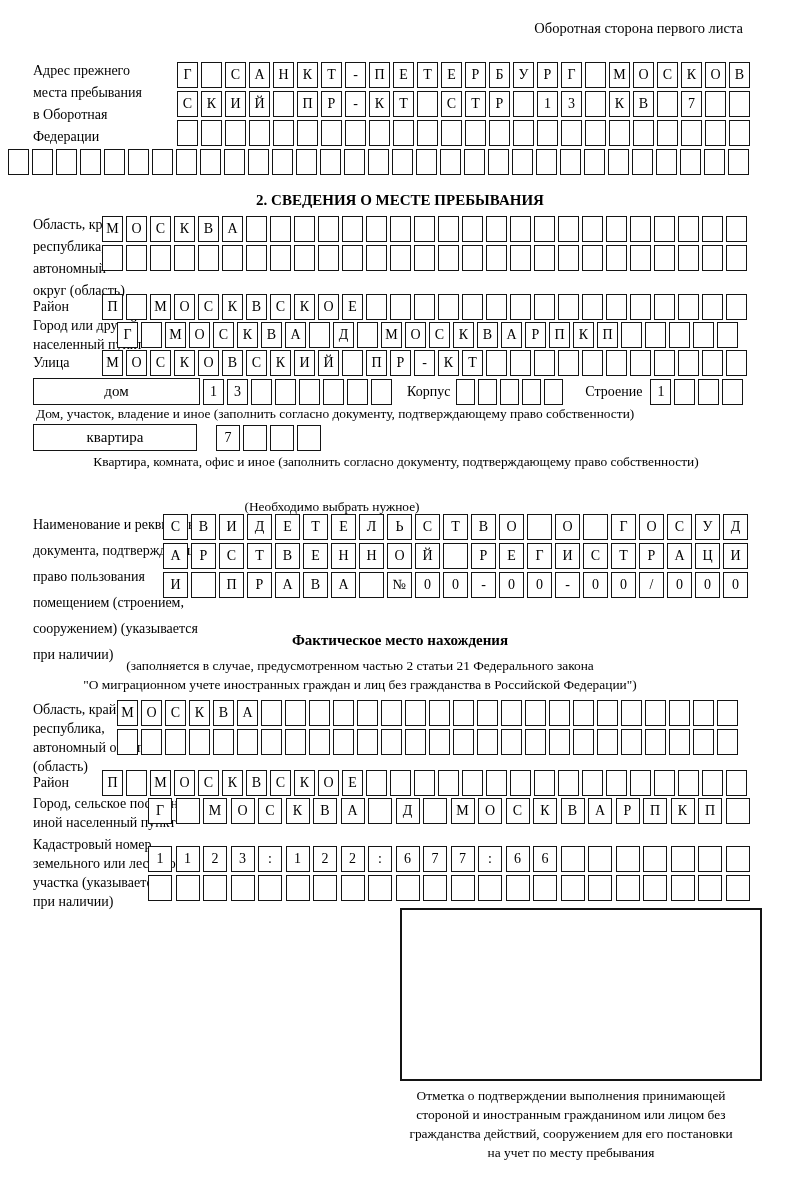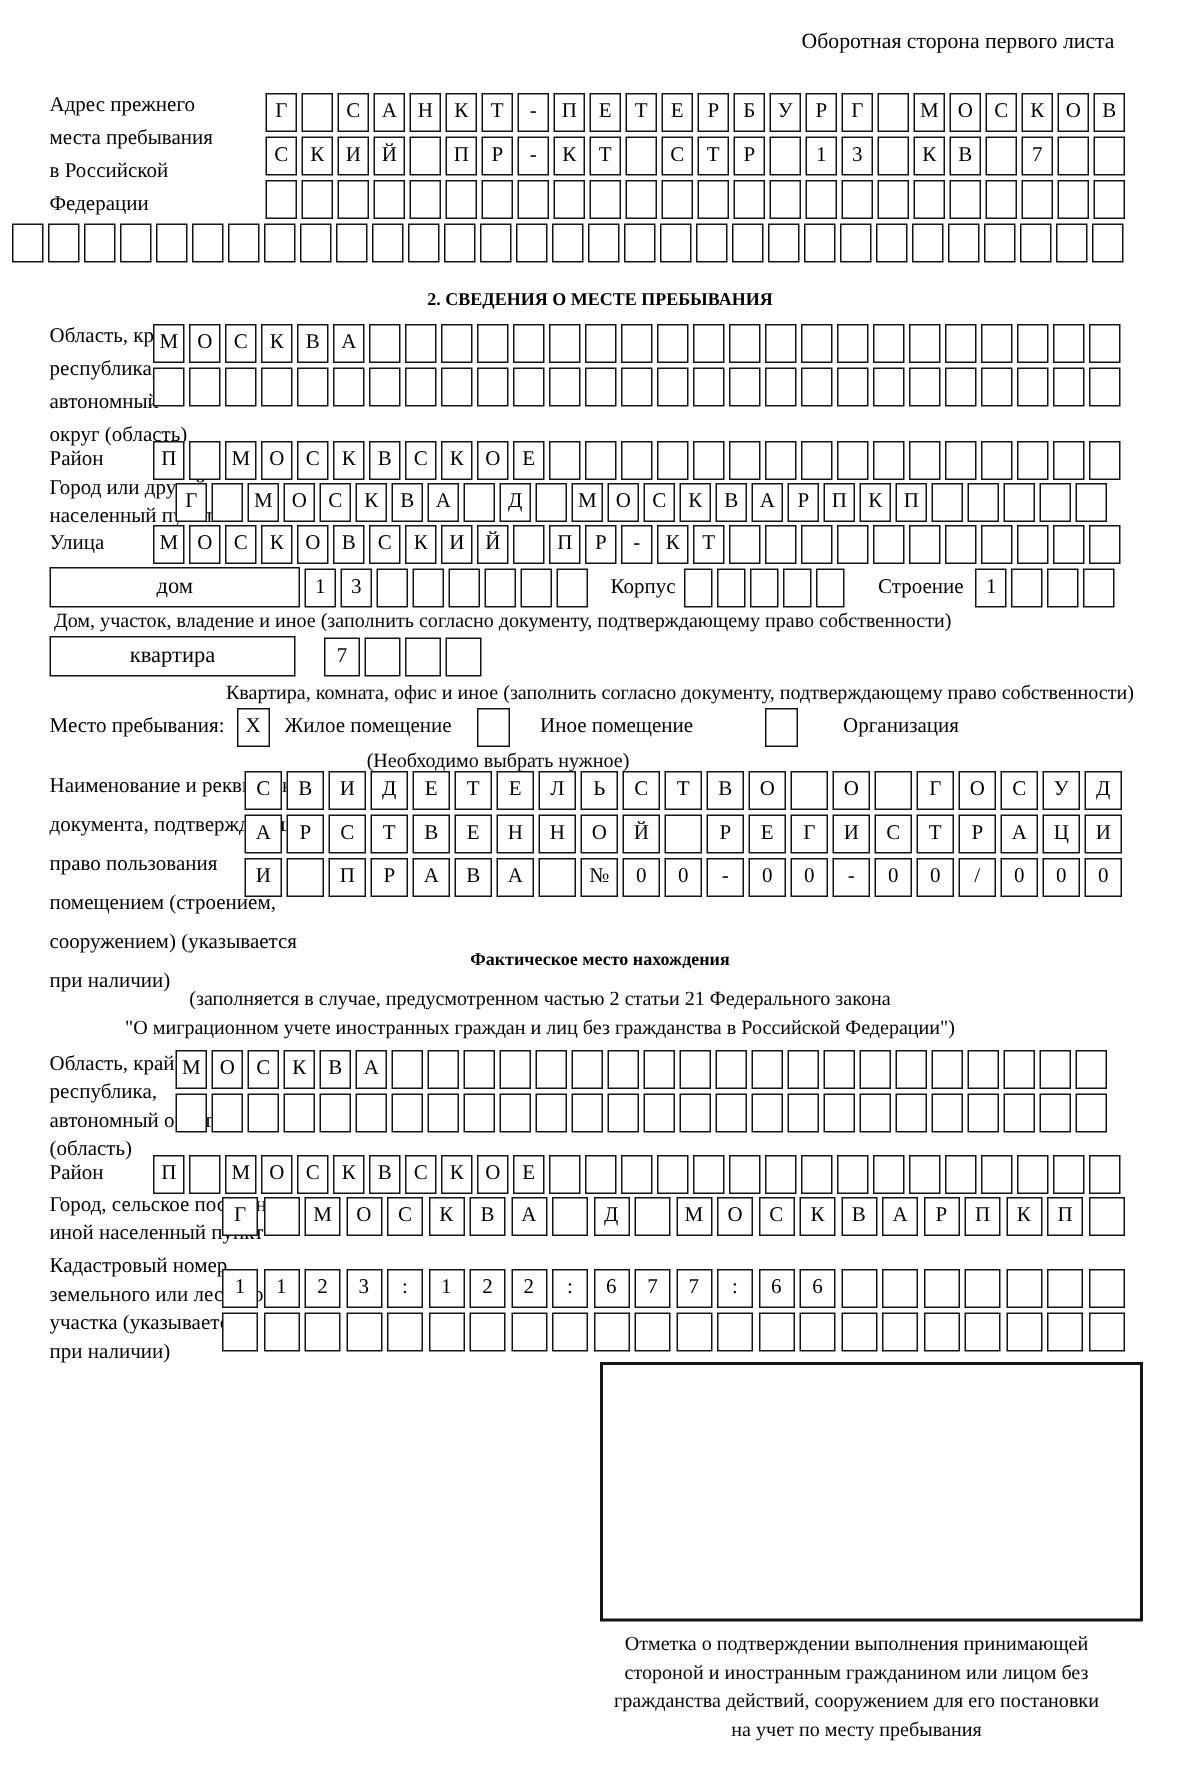--- a/index.html
+++ b/index.html
@@ -3,21 +3,21 @@
 <meta charset="utf-8">
 <style>
   html,body{margin:0;padding:0;background:#fff;}
   .page{position:relative;width:800px;height:1180px;background:#fff;overflow:hidden;
         font-family:"Liberation Serif", serif;color:#000;}
   .abs{position:absolute;}
   .label{font-size:14px;line-height:22px;}
   .label.lh19{line-height:19px;}
   .label.lh26{line-height:26px;}
   .title-right{font-size:14.5px;}
-  .sec-title{font-weight:bold;font-size:12px;text-align:center;}
+  .sec-title{font-weight:bold;font-size:15px;text-align:center;}
   .note{font-size:13.4px;text-align:center;line-height:19px;}
   .cellrow{position:absolute;display:flex;}
   .cell{flex:none;width:21px;height:26px;margin-right:3px;border:1.6px solid #141414;
         box-sizing:border-box;display:flex;align-items:center;justify-content:center;
         font-size:14px;background:#fff;}
   .cellrow .cell:last-child{margin-right:0;}
   .w28 .cell{width:25px;}
   .p22 .cell{width:19px;}
   .p27 .cell{width:24px;}
   .p275 .cell{width:24px;margin-right:3.5px;}
@@ -30,21 +30,21 @@
   .cbtext{font-size:14px;white-space:nowrap;}
   .stampbox{position:absolute;border:2px solid #141414;background:#fff;box-sizing:border-box;}
 </style>
 </head>
 <body>
 
 <div class="page">
 
   <div class="abs title-right" style="top:20px;right:57px;">Оборотная сторона первого листа</div>
 
-  <div class="abs label" style="left:33px;top:60px;"><span>Адрес прежнего</span><br><span>места пребывания</span><br><span>в Российской</span><br><span>Федерации</span></div>
+  <div class="abs label" style="left:33px;top:60px;"><span>Адрес прежнего</span><br><span>места пребывания</span><br><span>в Оборотная</span><br><span>Федерации</span></div>
   <div class="cellrow" style="left:177px;top:62px;">
       <span class="cell">Г</span>
       <span class="cell"></span>
       <span class="cell">С</span>
       <span class="cell">А</span>
       <span class="cell">Н</span>
       <span class="cell">К</span>
       <span class="cell">Т</span>
       <span class="cell">-</span>
       <span class="cell">П</span>
@@ -336,31 +336,22 @@
 
   <div class="inline-row" style="left:33px;top:424px;">
     <div class="fieldbox" style="width:164px;">квартира</div>
     <div class="inline-cells p27" style="margin-left:19px;">
         <span class="cell">7</span>
         <span class="cell"></span>
         <span class="cell"></span>
         <span class="cell"></span>
       </div>
   </div>
-  <div class="abs note" style="left:36px;top:452px;width:720px;text-align:right;">Квартира, комната, офис и иное (заполнить согласно документу, подтверждающему право собственности)</div>
-
-  <div class="inline-row" style="left:33px;top:472px;">
-    <div class="cbtext">Место пребывания:</div>
-    <div class="checkbox" style="margin-left:8px;">X</div>
-    <div class="cbtext" style="margin-left:10px;">Жилое помещение</div>
-    <div class="checkbox" style="margin-left:17px;"></div>
-    <div class="cbtext" style="margin-left:20px;">Иное помещение</div>
-    <div class="checkbox" style="margin-left:48px;"></div>
-    <div class="cbtext" style="margin-left:30px;">Организация</div>
-  </div>
+  <div class="abs note" style="left:36px;top:452px;width:720px;text-align:center;">Квартира, комната, офис и иное (заполнить согласно документу, подтверждающему право собственности)</div>
+
   <div class="abs note" style="left:0;top:497px;width:664px;">(Необходимо выбрать нужное)</div>
 
   <div class="abs label lh26" style="left:33px;top:512px;"><span>Наименование и реквизиты</span><br><span>документа, подтверждающего</span><br><span>право пользования</span><br><span>помещением (строением,</span><br><span>сооружением) (указывается</span><br><span>при наличии)</span></div>
   <div class="cellrow w28" style="left:163px;top:514px;">
       <span class="cell">С</span>
       <span class="cell">В</span>
       <span class="cell">И</span>
       <span class="cell">Д</span>
       <span class="cell">Е</span>
       <span class="cell">Т</span>

